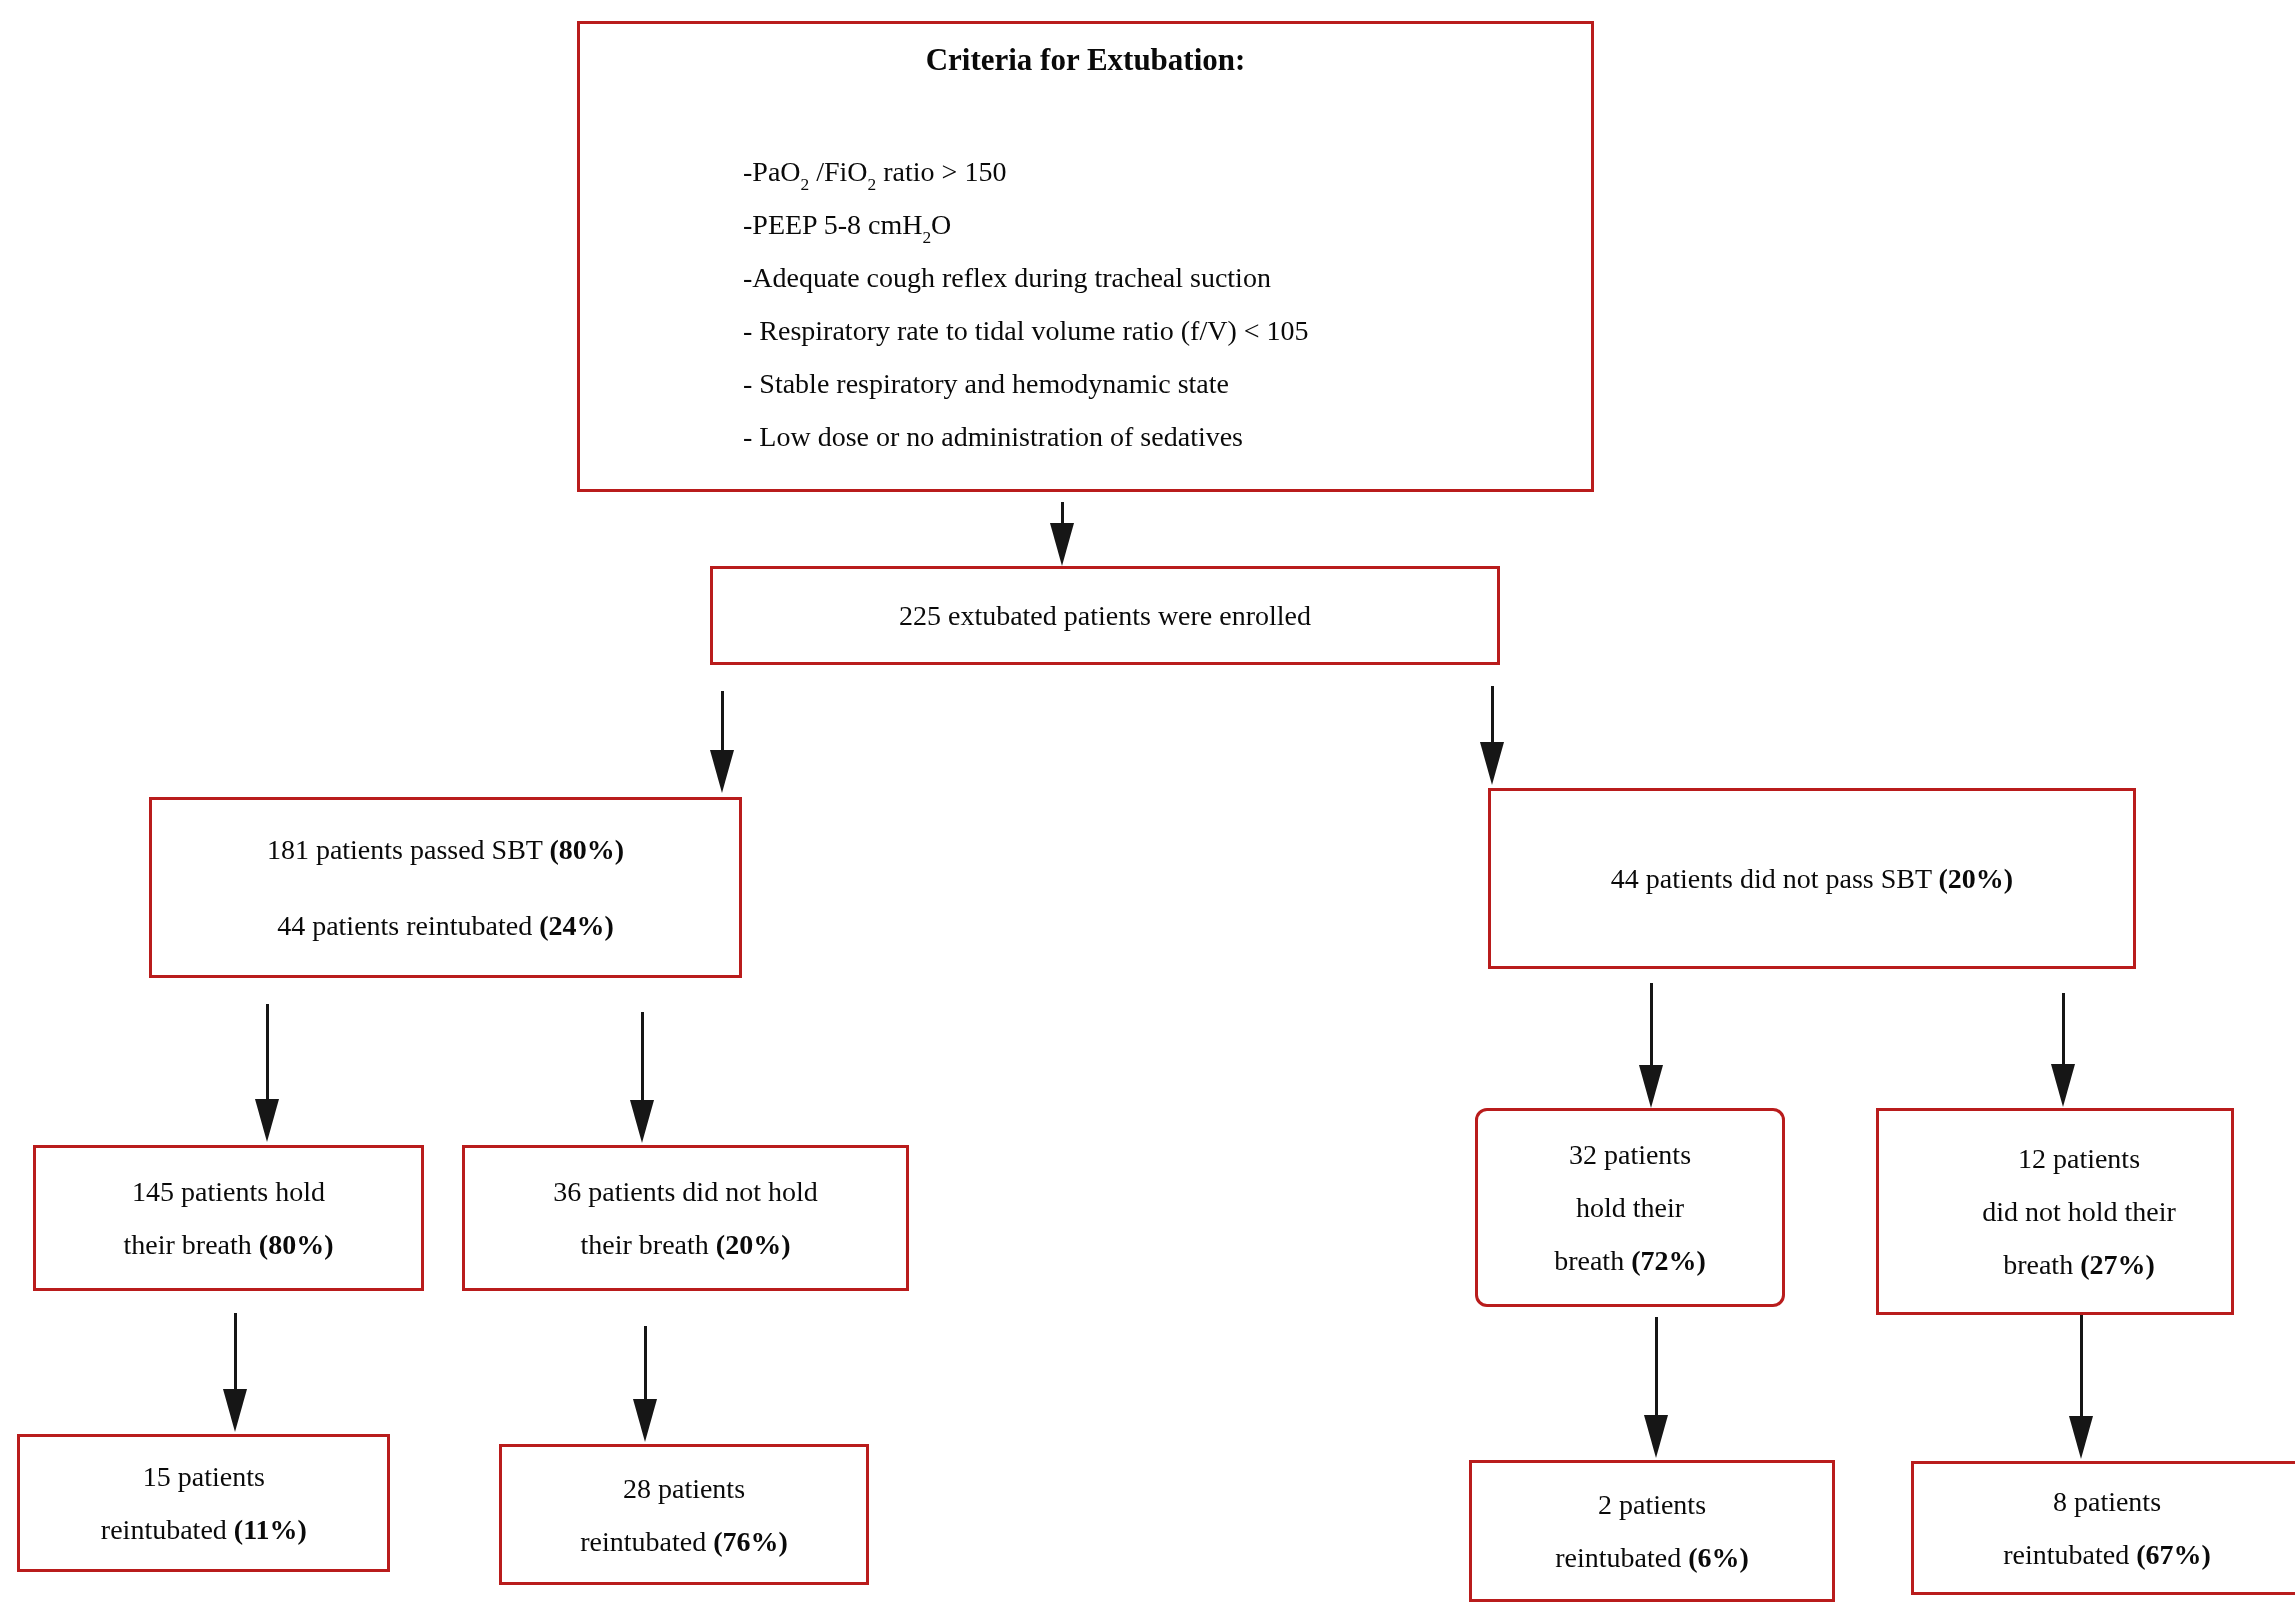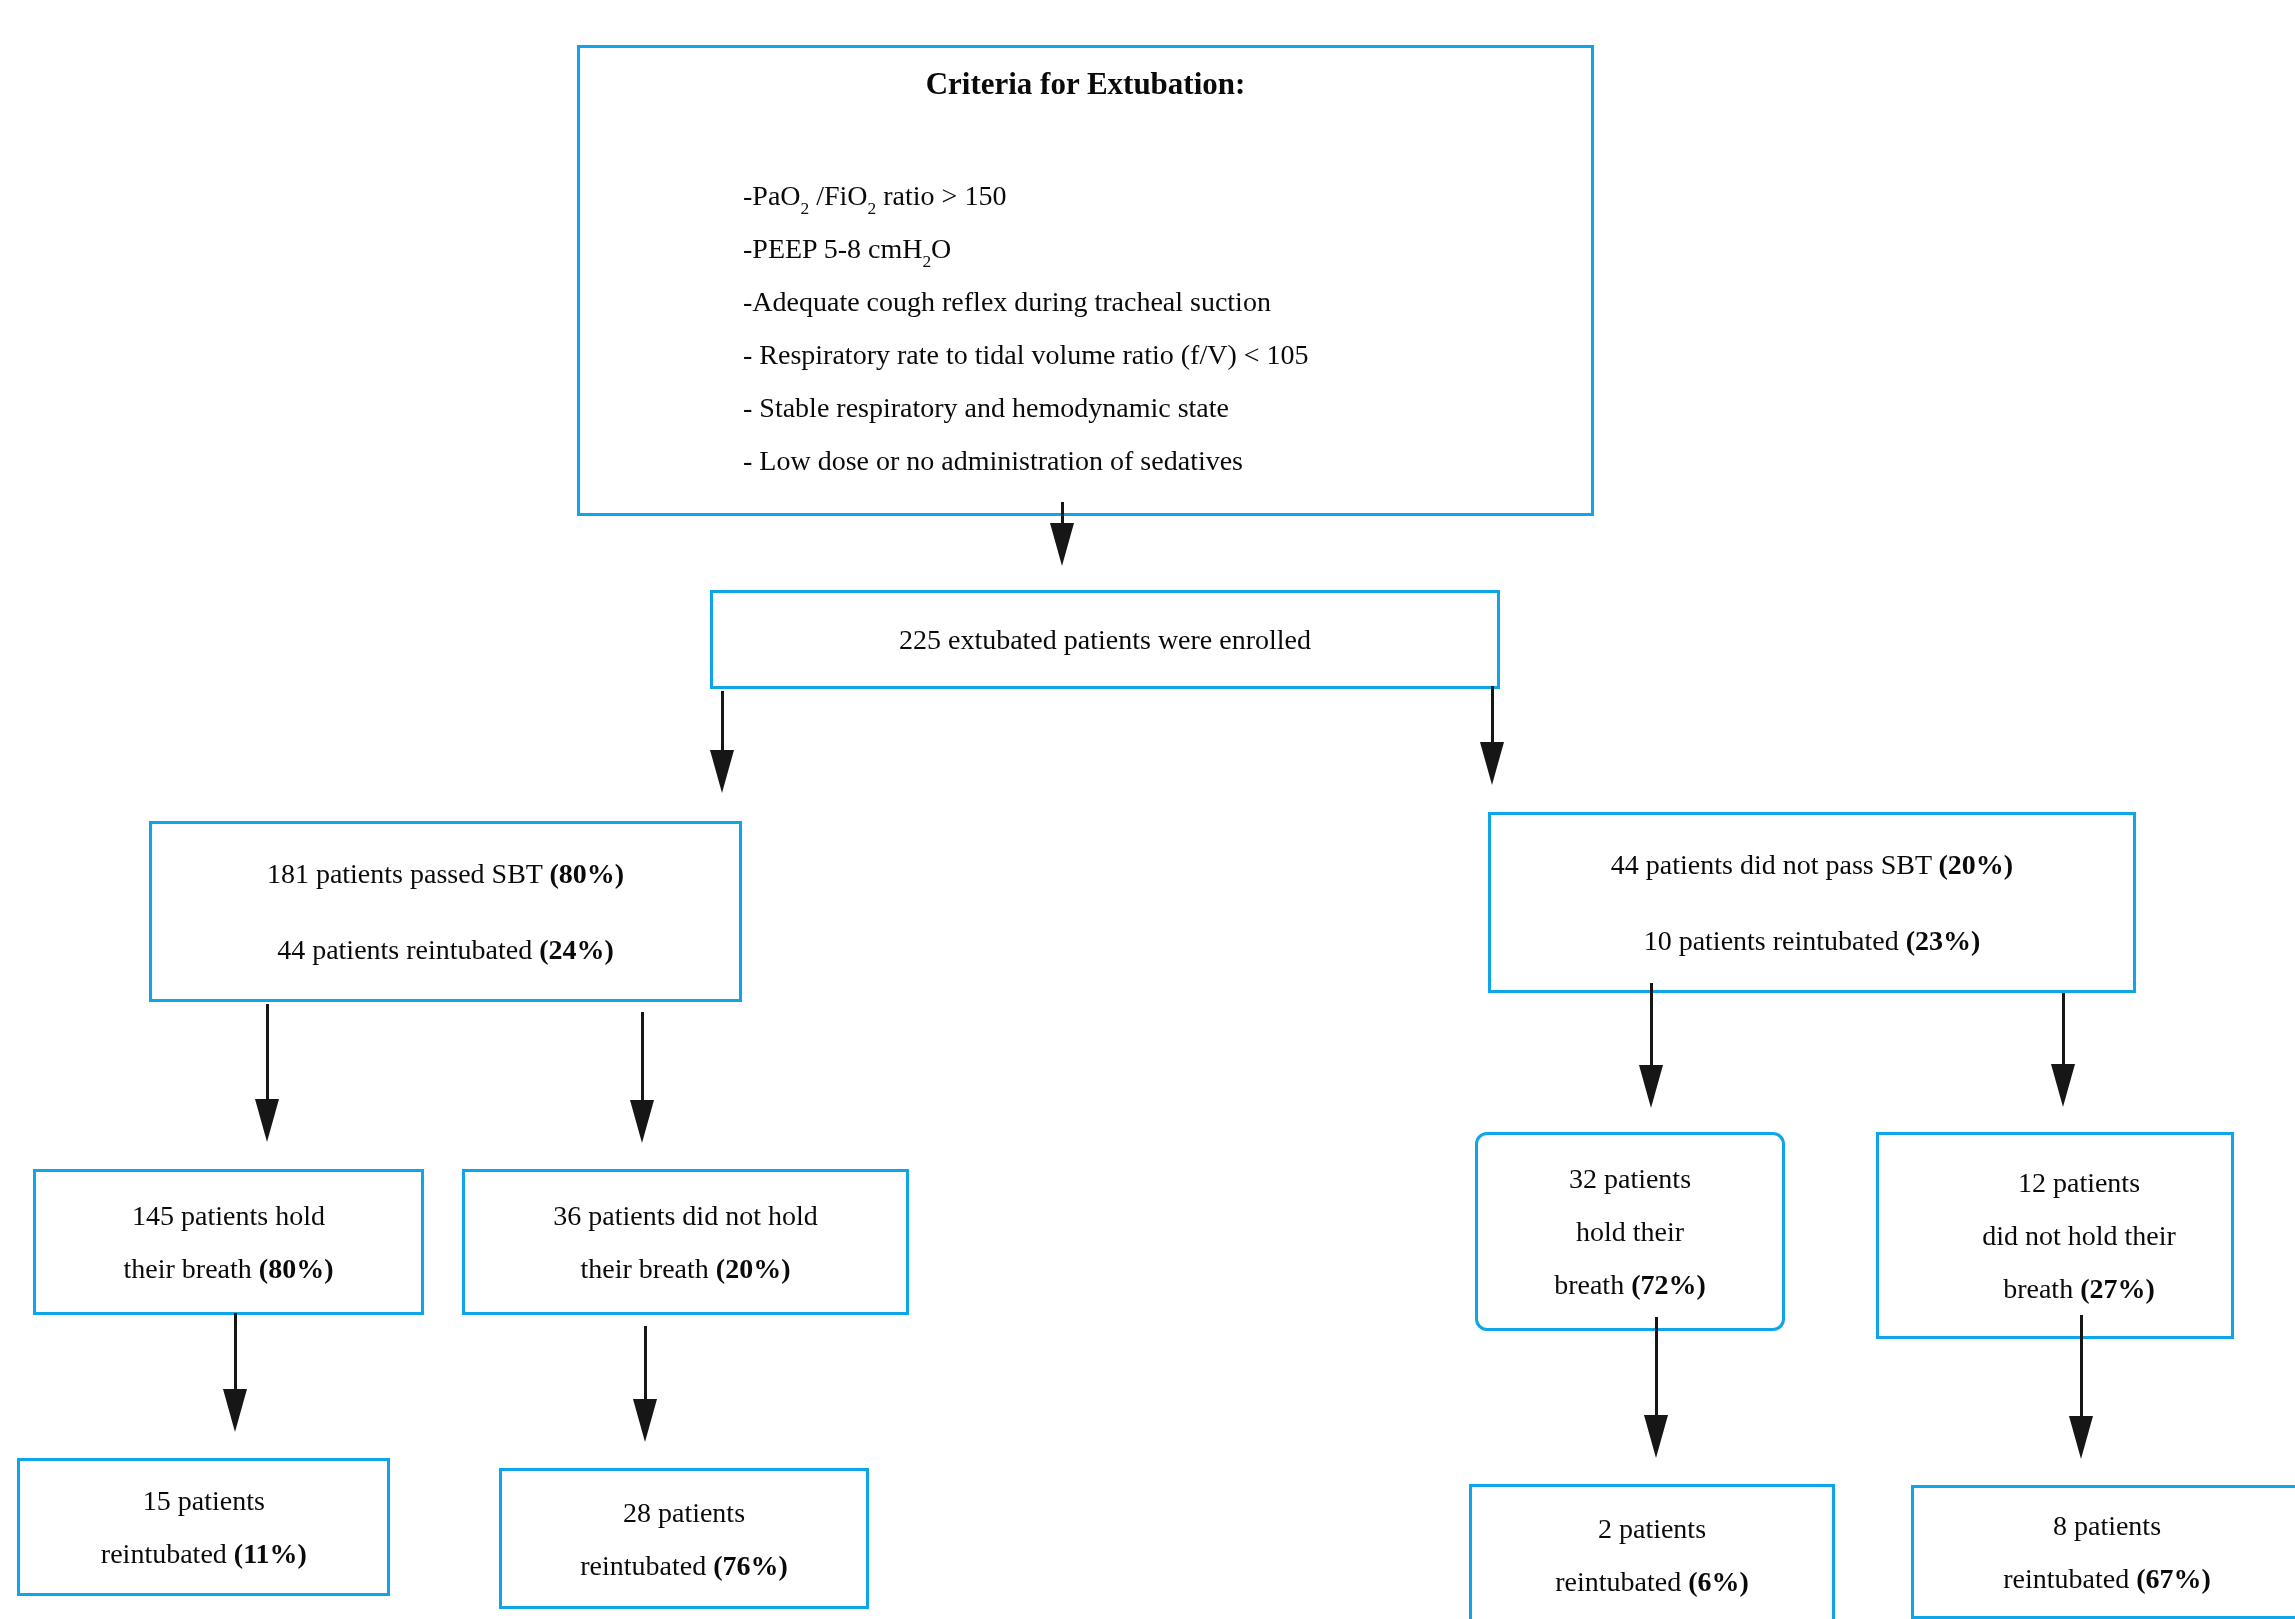--- a/index.html
+++ b/index.html
@@ -7,25 +7,25 @@
   body {
     width:2295px; height:1619px;
     font-family:"Liberation Serif","DejaVu Serif",serif;
     color:#0a0a0a;
   }
   .stage { position:relative; width:2295px; height:1619px; background:#fff; overflow:hidden; }
 
   .box {
     position:absolute;
     background:#fff;
-    border:3px solid #0ea5e9;
+    border:3px solid #b91c1c;
     display:flex; flex-direction:column;
     align-items:center; justify-content:center;
     text-align:center;
-    font-size:28px; line-height:53px;margin-top:24px;
+    font-size:28px; line-height:53px;
   }
   .box .bline { white-space:nowrap; }
   .box strong { font-weight:bold; }
   .box.spread { justify-content:space-evenly; }
 
   
   .box.criteria {
     align-items:stretch; justify-content:flex-start;
     text-align:left; line-height:normal;
   }
@@ -76,23 +76,20 @@
     </div>
     <div class="bline">
       <span>44 patients reintubated </span><strong>(24%)</strong>
     </div>
   </div>
 
   <div class="box spread" style="left:1488px; top:788px; width:648px; height:181px;">
     <div class="bline">
       <span>44 patients did not pass SBT </span><strong>(20%)</strong>
     </div>
-    <div class="bline">
-      <span>10 patients reintubated </span><strong>(23%)</strong>
-    </div>
   </div>
 
   <div class="box" style="left:33px; top:1145px; width:391px; height:146px;">
     <div class="bline">
       <span>145 patients hold</span><strong></strong>
     </div>
     <div class="bline">
       <span>their breath </span><strong>(80%)</strong>
     </div>
   </div>

